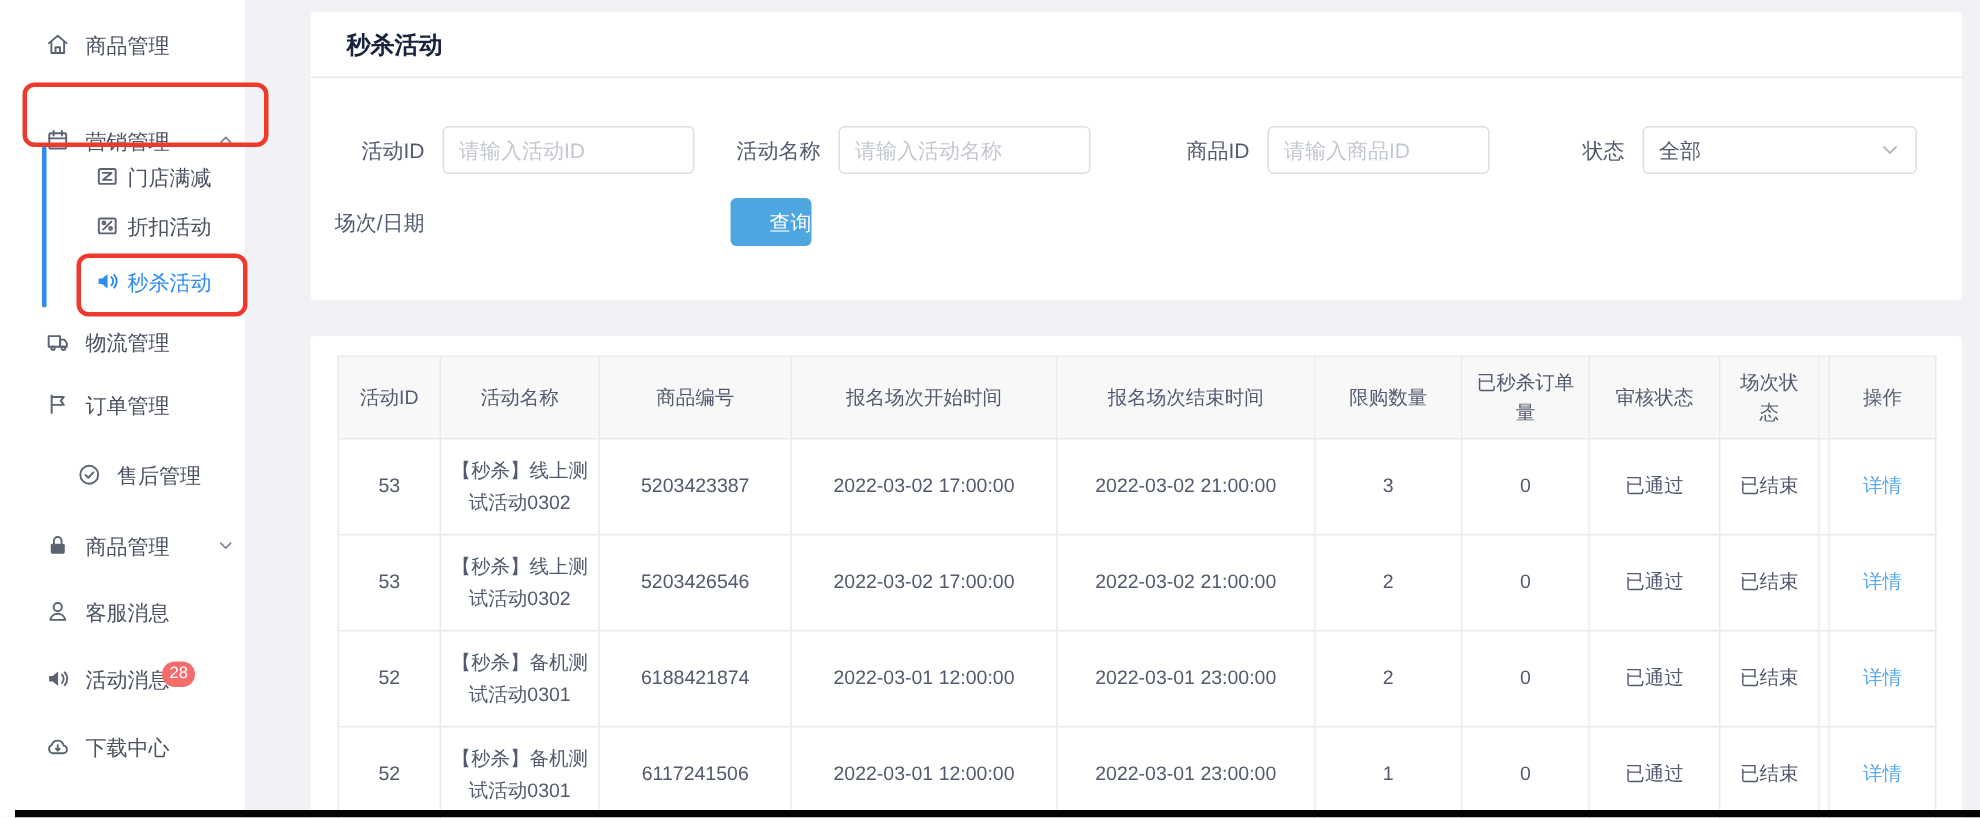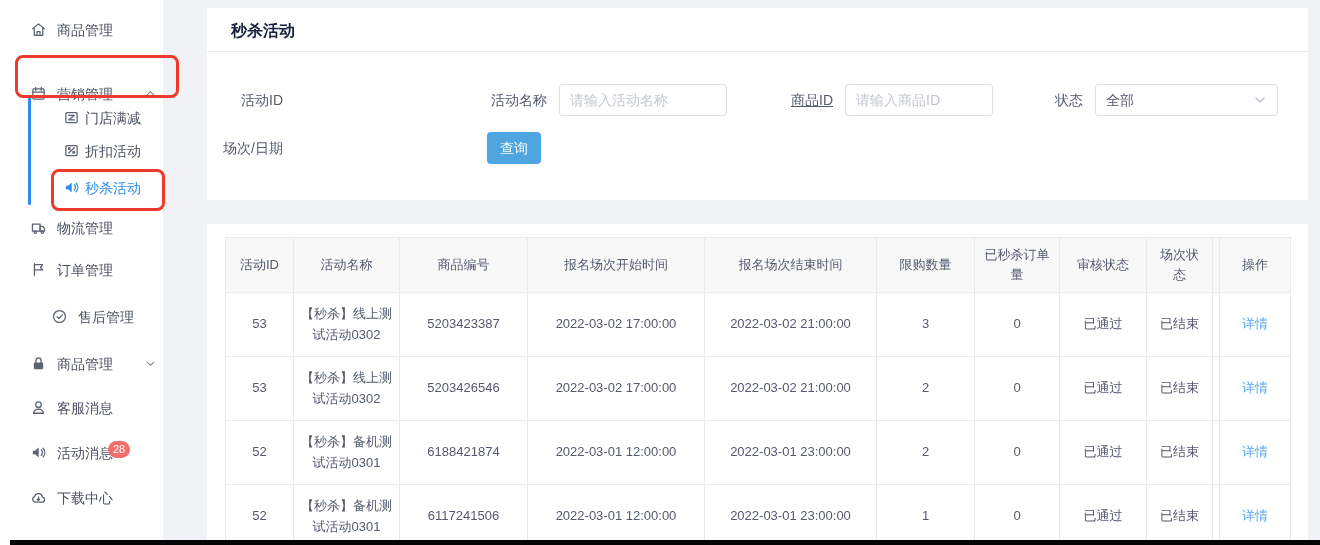--- a/index.html
+++ b/index.html
@@ -35,21 +35,21 @@
   .page-title span{margin-left:24px;font-size:16px;font-weight:bold;color:#17233d;}
   .f-label{position:absolute;height:32px;line-height:32px;font-size:14px;color:#515a6e;text-align:right;white-space:nowrap;}
   .f-input{position:absolute;height:32px;border:1px solid #dcdee2;border-radius:4px;background:#fff;box-sizing:border-box;}
   .f-input input{border:none;outline:none;background:transparent;width:100%;height:100%;
     padding:0 10px;box-sizing:border-box;font-size:14px;color:#515a6e;font-family:inherit;}
   .f-input input::placeholder{color:#c3c7cf;opacity:1;}
   .f-input .suffix{position:absolute;right:9px;top:7px;width:16px;height:16px;color:#b6bcc6;}
   .f-select{cursor:pointer;}
   .f-select .sel-text{position:absolute;left:10px;top:0;line-height:30px;font-size:14px;color:#515a6e;text-align:right;}
   .btn{position:absolute;height:32px;border-radius:4px;background:var(--primary-button,#4da6e0);
-    color:#fff;font-size:14px;text-align:center;line-height:32px;cursor:pointer;white-space:nowrap;}
+    color:#fff;font-size:14px;text-align:right;line-height:32px;cursor:pointer;white-space:nowrap;}
   .table-card{top:224px;height:330px;}
   
   table.grid{position:absolute;left:18px;top:13px;border-collapse:collapse;table-layout:fixed;
     width:1065px;font-size:13px;color:#515a6e;}
   table.grid th,table.grid td{border:1px solid #e8eaec;text-align:center;padding:2px 6px;
     overflow:hidden;line-height:1.55;}
   table.grid th{background:#f8f8f9;height:50px;font-weight:normal;color:#515a6e;padding:2px 8px;}
   table.grid td{height:59px;background:#fff;}
   table.grid .link{color:var(--link-blue,#57aaf0);cursor:pointer;text-decoration:none;}
   
@@ -163,27 +163,30 @@
 </aside>
 
 <main class="main">
 
   <section class="card filter-card">
     <div class="page-title">
       <span>秒杀活动</span>
     </div>
 
     <label class="f-label" style="left:21px;top:76px;width:55px;">活动ID</label>
+    <div class="f-input" style="left:88px;top:76px;width:168px;">
+      <input placeholder="请输入活动ID" style="">
+    </div>
 
     <label class="f-label" style="left:283px;top:76px;width:57px;">活动名称</label>
     <div class="f-input" style="left:352px;top:76px;width:168px;">
       <input placeholder="请输入活动名称" style="">
     </div>
 
-    <label class="f-label" style="left:583px;top:76px;width:43px;text-decoration:underline;">商品ID</label>
+    <label class="f-label" style="left:583px;top:76px;width:43px;">商品ID</label>
     <div class="f-input" style="left:638px;top:76px;width:148px;">
       <input placeholder="请输入商品ID" style="">
     </div>
 
     <label class="f-label" style="left:848px;top:76px;width:28px;">状态</label>
     <div class="f-input f-select" style="left:888px;top:76px;width:183px;">
       <span class="sel-text">全部</span>
       <span class="suffix">
         <svg viewBox="0 0 16 16" width="16" height="16" fill="none" stroke="currentColor" stroke-width="1.3" stroke-linecap="round" stroke-linejoin="round">
             <path d="M4 6l4 4 4-4"></path>

